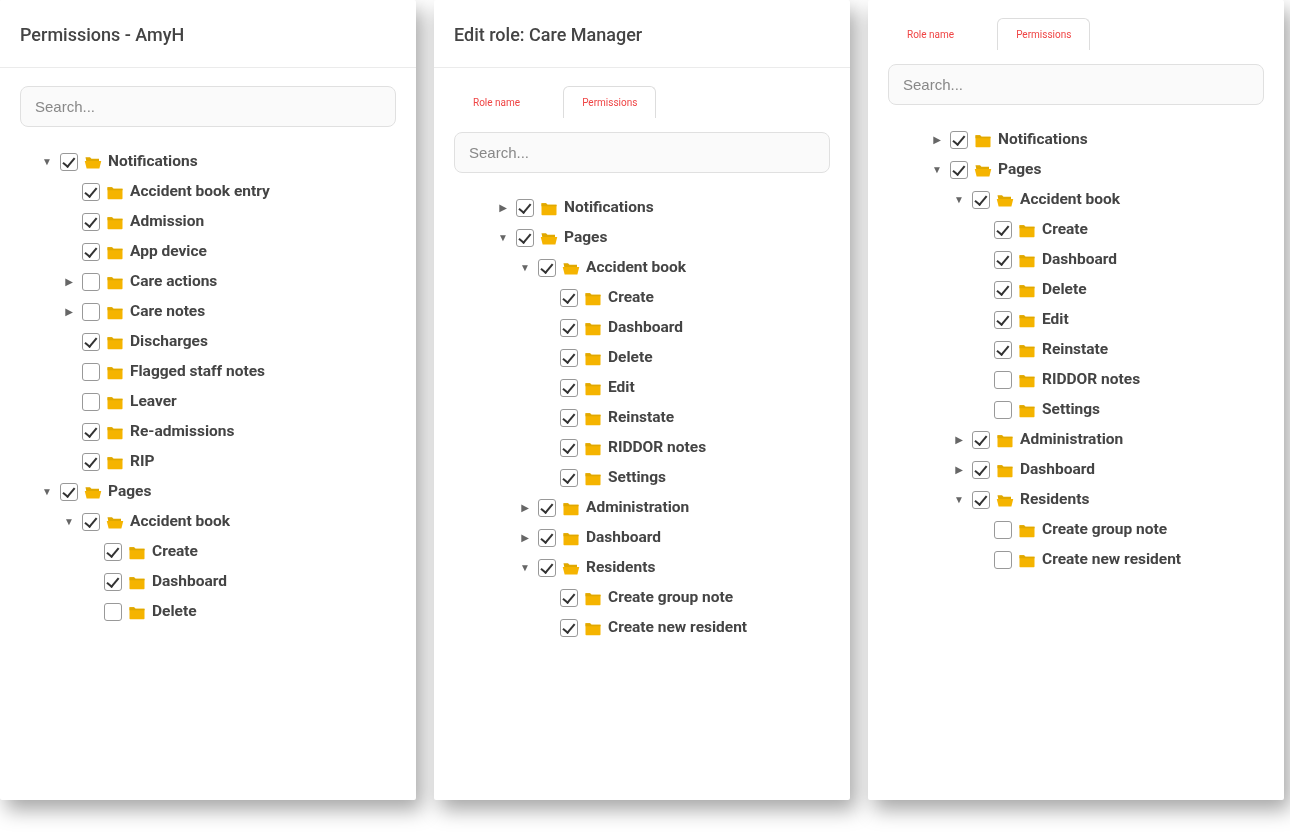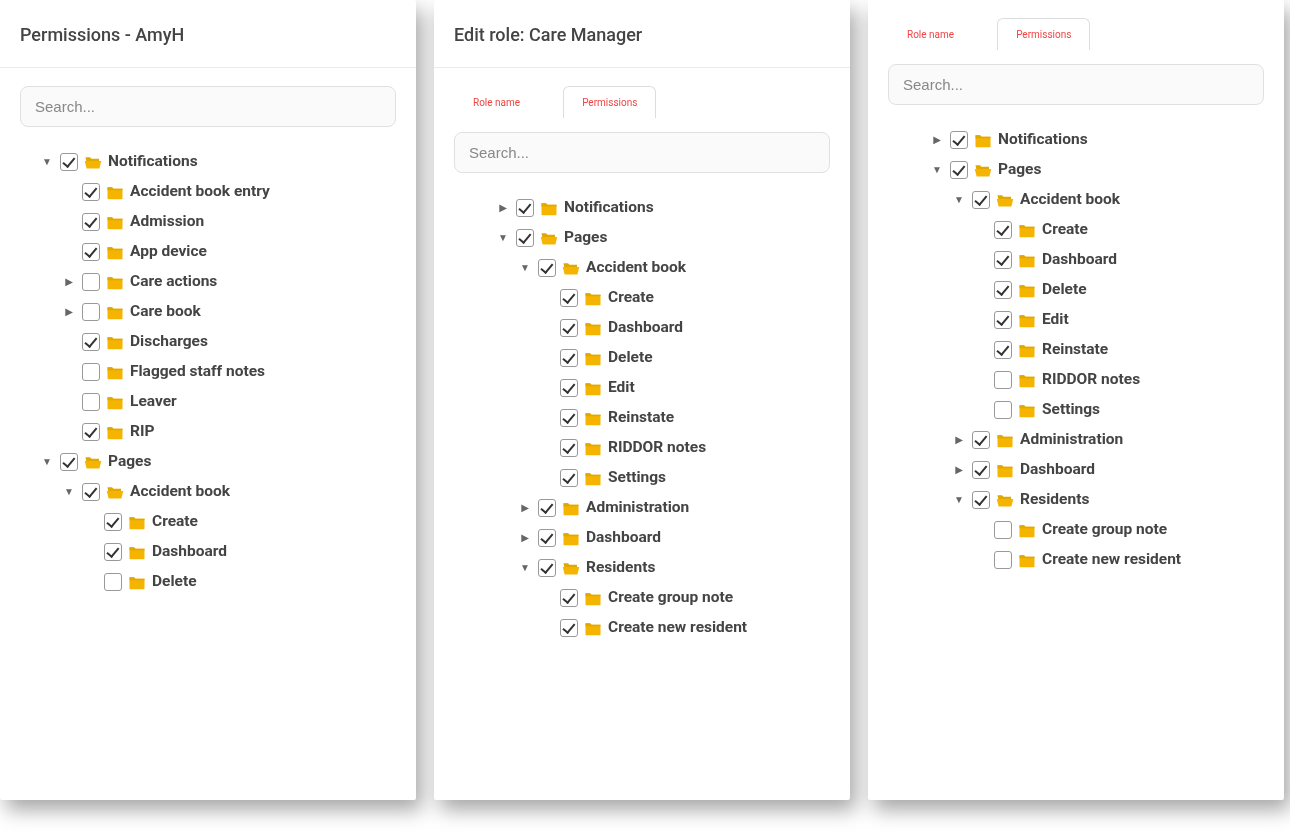--- a/index.html
+++ b/index.html
@@ -189,21 +189,21 @@
         </div>
         <div class="node indent-1">
           <span class="caret">▶</span>
           <span class="checkbox"></span>
           <span class="folder">
             <svg viewBox="0 0 24 20" width="18" height="15">
     <path d="M2 3 h6 l2 2 h12 v13 a1 1 0 0 1 -1 1 H3 a1 1 0 0 1 -1 -1 z" fill="#f5b400"></path>
     <path d="M2 3 h6 l2 2 h12 v2 H2 z" fill="#e0a800"></path>
   </svg>
           </span>
-          <span class="label">Care book</span>
+          <span class="label">Care notes</span>
         </div>
         <div class="node indent-1">
           <span class="caret spacer">▶</span>
           <span class="checkbox checked"></span>
           <span class="folder">
             <svg viewBox="0 0 24 20" width="18" height="15">
     <path d="M2 3 h6 l2 2 h12 v13 a1 1 0 0 1 -1 1 H3 a1 1 0 0 1 -1 -1 z" fill="#f5b400"></path>
     <path d="M2 3 h6 l2 2 h12 v2 H2 z" fill="#e0a800"></path>
   </svg>
           </span>
@@ -223,20 +223,31 @@
         <div class="node indent-1">
           <span class="caret spacer">▶</span>
           <span class="checkbox"></span>
           <span class="folder">
             <svg viewBox="0 0 24 20" width="18" height="15">
     <path d="M2 3 h6 l2 2 h12 v13 a1 1 0 0 1 -1 1 H3 a1 1 0 0 1 -1 -1 z" fill="#f5b400"></path>
     <path d="M2 3 h6 l2 2 h12 v2 H2 z" fill="#e0a800"></path>
   </svg>
           </span>
           <span class="label">Leaver</span>
+        </div>
+        <div class="node indent-1">
+          <span class="caret spacer">▶</span>
+          <span class="checkbox checked"></span>
+          <span class="folder">
+            <svg viewBox="0 0 24 20" width="18" height="15">
+    <path d="M2 3 h6 l2 2 h12 v13 a1 1 0 0 1 -1 1 H3 a1 1 0 0 1 -1 -1 z" fill="#f5b400"></path>
+    <path d="M2 3 h6 l2 2 h12 v2 H2 z" fill="#e0a800"></path>
+  </svg>
+          </span>
+          <span class="label">Re-admissions</span>
         </div>
         <div class="node indent-1">
           <span class="caret spacer">▶</span>
           <span class="checkbox checked"></span>
           <span class="folder">
             <svg viewBox="0 0 24 20" width="18" height="15">
     <path d="M2 3 h6 l2 2 h12 v13 a1 1 0 0 1 -1 1 H3 a1 1 0 0 1 -1 -1 z" fill="#f5b400"></path>
     <path d="M2 3 h6 l2 2 h12 v2 H2 z" fill="#e0a800"></path>
   </svg>
           </span>

